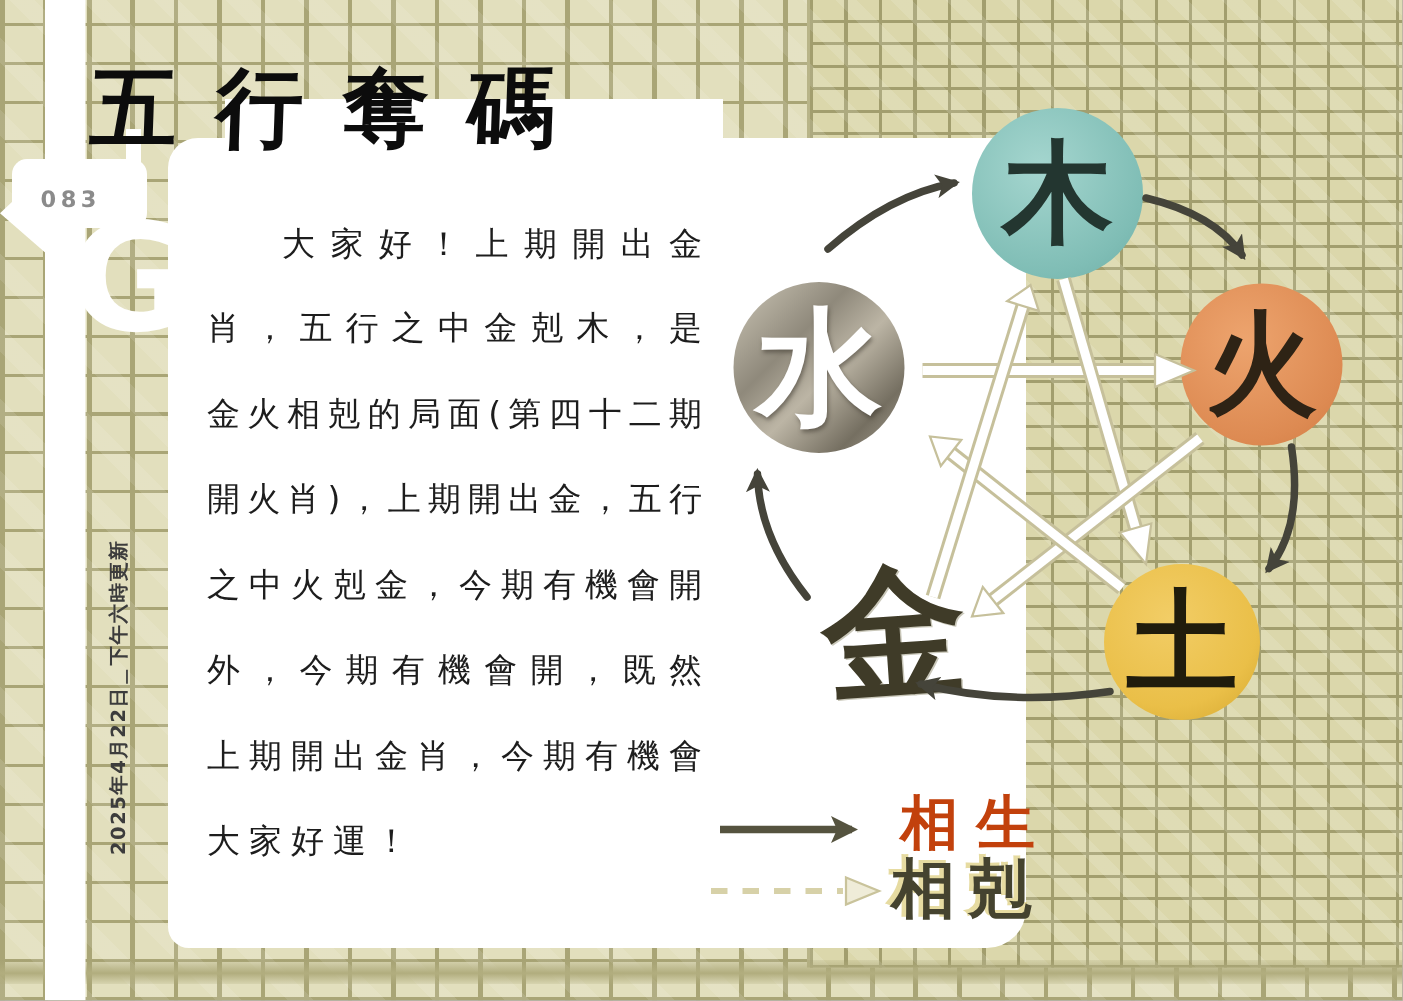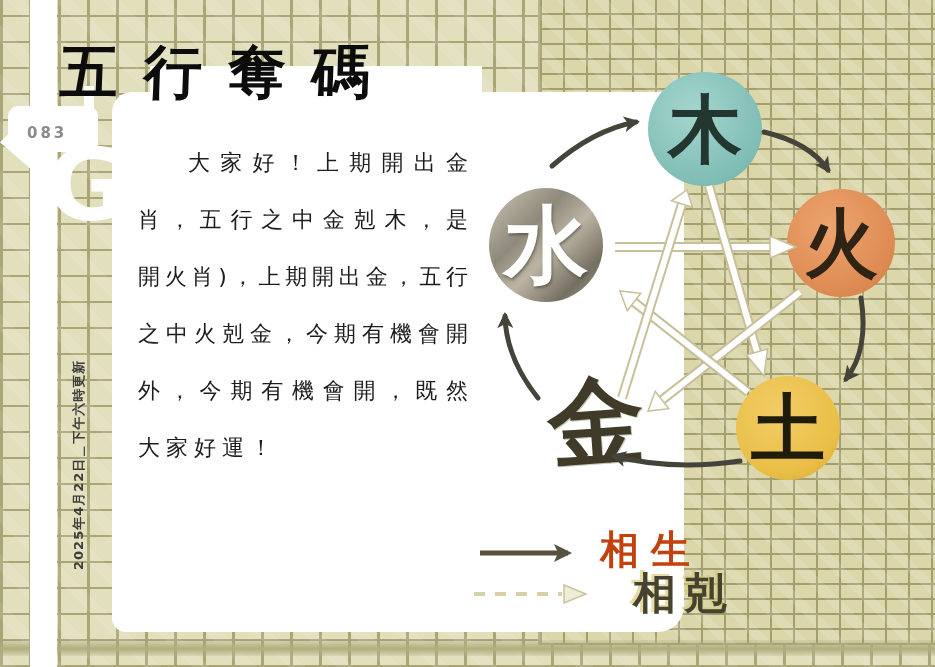--- a/index.html
+++ b/index.html
@@ -79,21 +79,21 @@
     position:absolute;left:548px;top:374px;z-index:2;color:#3f3b28;
     font-size:96px;font-weight:bold;line-height:1;transform:rotate(-4deg);
     text-shadow:1px 1px 0 rgba(120,115,80,.4);
   }
   
   .arrows{position:absolute;inset:0;z-index:3;pointer-events:none;}
   
   .legend-label{position:absolute;z-index:3;font-weight:bold;line-height:1;white-space:nowrap;}
   .legend-sheng{left:600px;top:530px;font-size:39px;color:#c2410c;letter-spacing:12px;}
   .legend-ke{left:594px;top:572px;font-size:43px;color:#45432f;letter-spacing:8px;
-    text-shadow:-3px -2px 0 rgba(216,200,110,.65);margin-left:39px;}
+    text-shadow:-3px -2px 0 rgba(216,200,110,.65);}
 </style>
 </head>
 <body>
 
 <div id="stage">
 
   <div class="bg-coarse"></div>
   <div class="bg-fine"></div>
   <div class="bg-band"></div>
 
@@ -106,23 +106,25 @@
   <div class="date-note">2025年4月22日＿下午六時更新</div>
 
   <div class="title-patch"></div>
   <div class="page-title">五行奪碼</div>
 
   <div class="card"></div>
 
   <div class="body-text">
     <div class="line first">大家好！上期開出金</div>
     <div class="line">肖，五行之中金剋木，是</div>
+    <div class="line">金火相剋的局面(第四十二期</div>
     <div class="line">開火肖)，上期開出金，五行</div>
     <div class="line">之中火剋金，今期有機會開</div>
     <div class="line">外，今期有機會開，既然</div>
+    <div class="line">上期開出金肖，今期有機會</div>
     <div class="line last">大家好運！</div>
   </div>
 
   <div class="el-circle el-wood">
     <span class="glyph">木</span>
   </div>
   <div class="el-circle el-fire">
     <span class="glyph">火</span>
   </div>
   <div class="el-circle el-earth">

